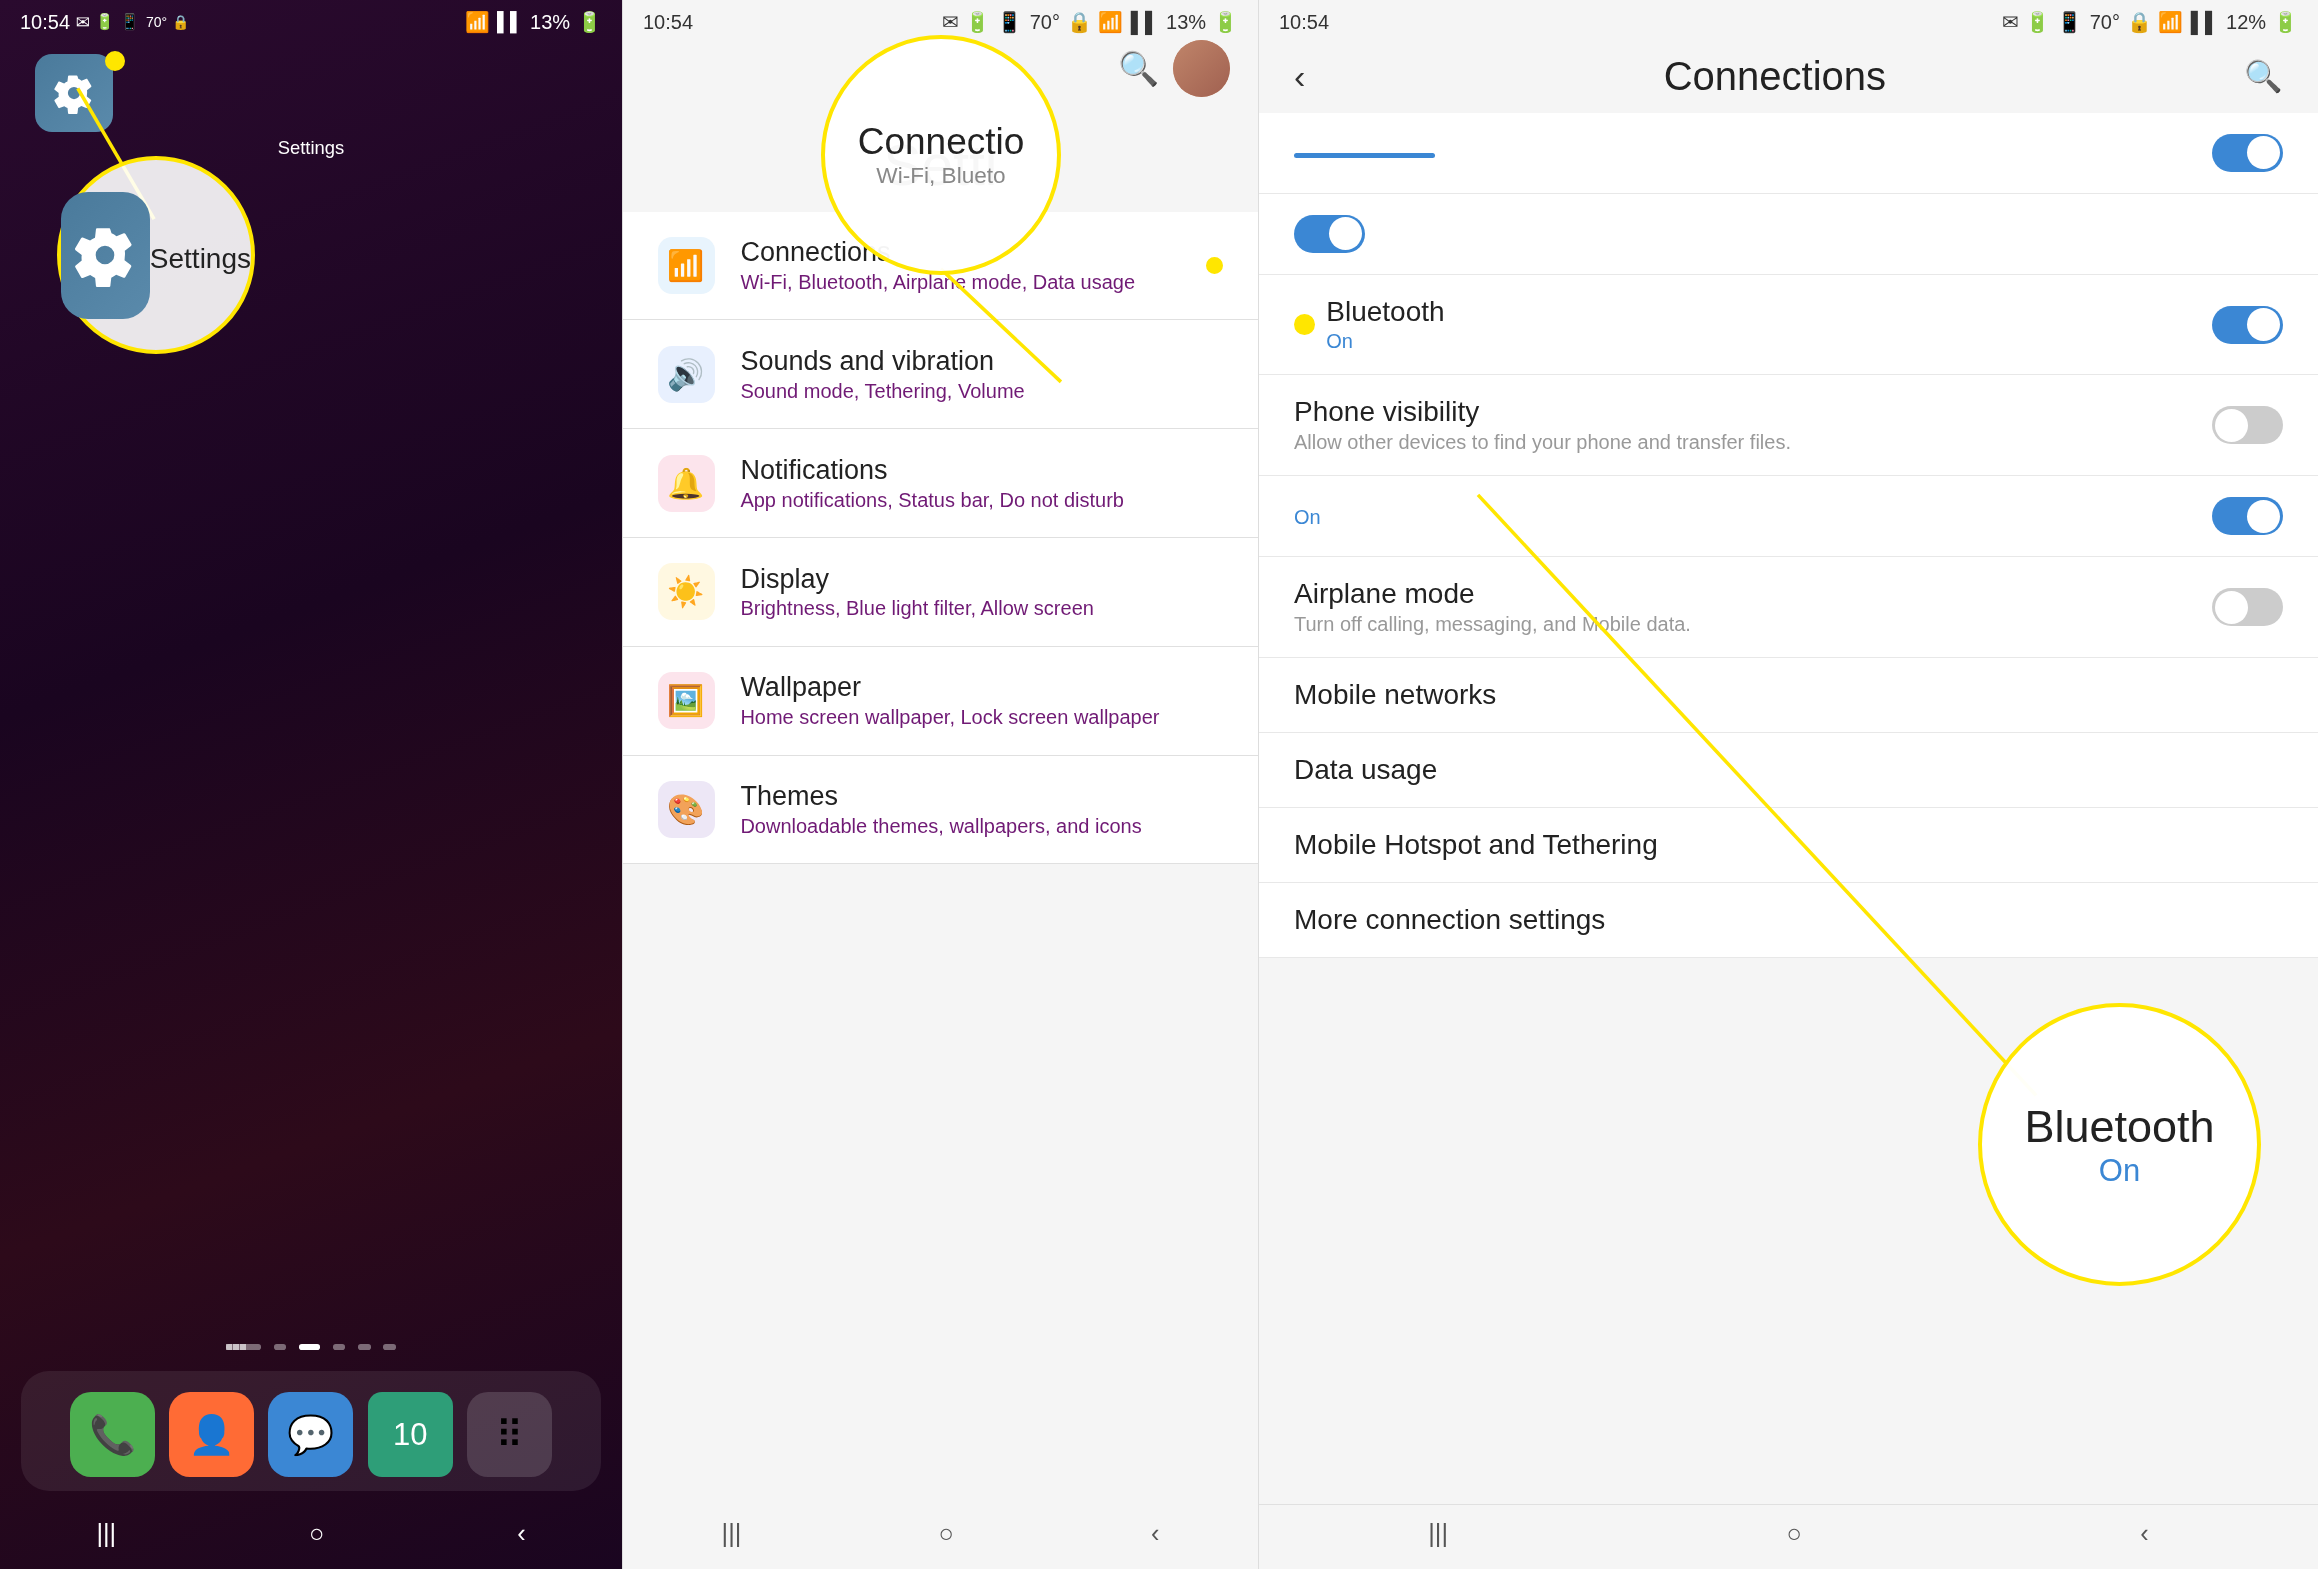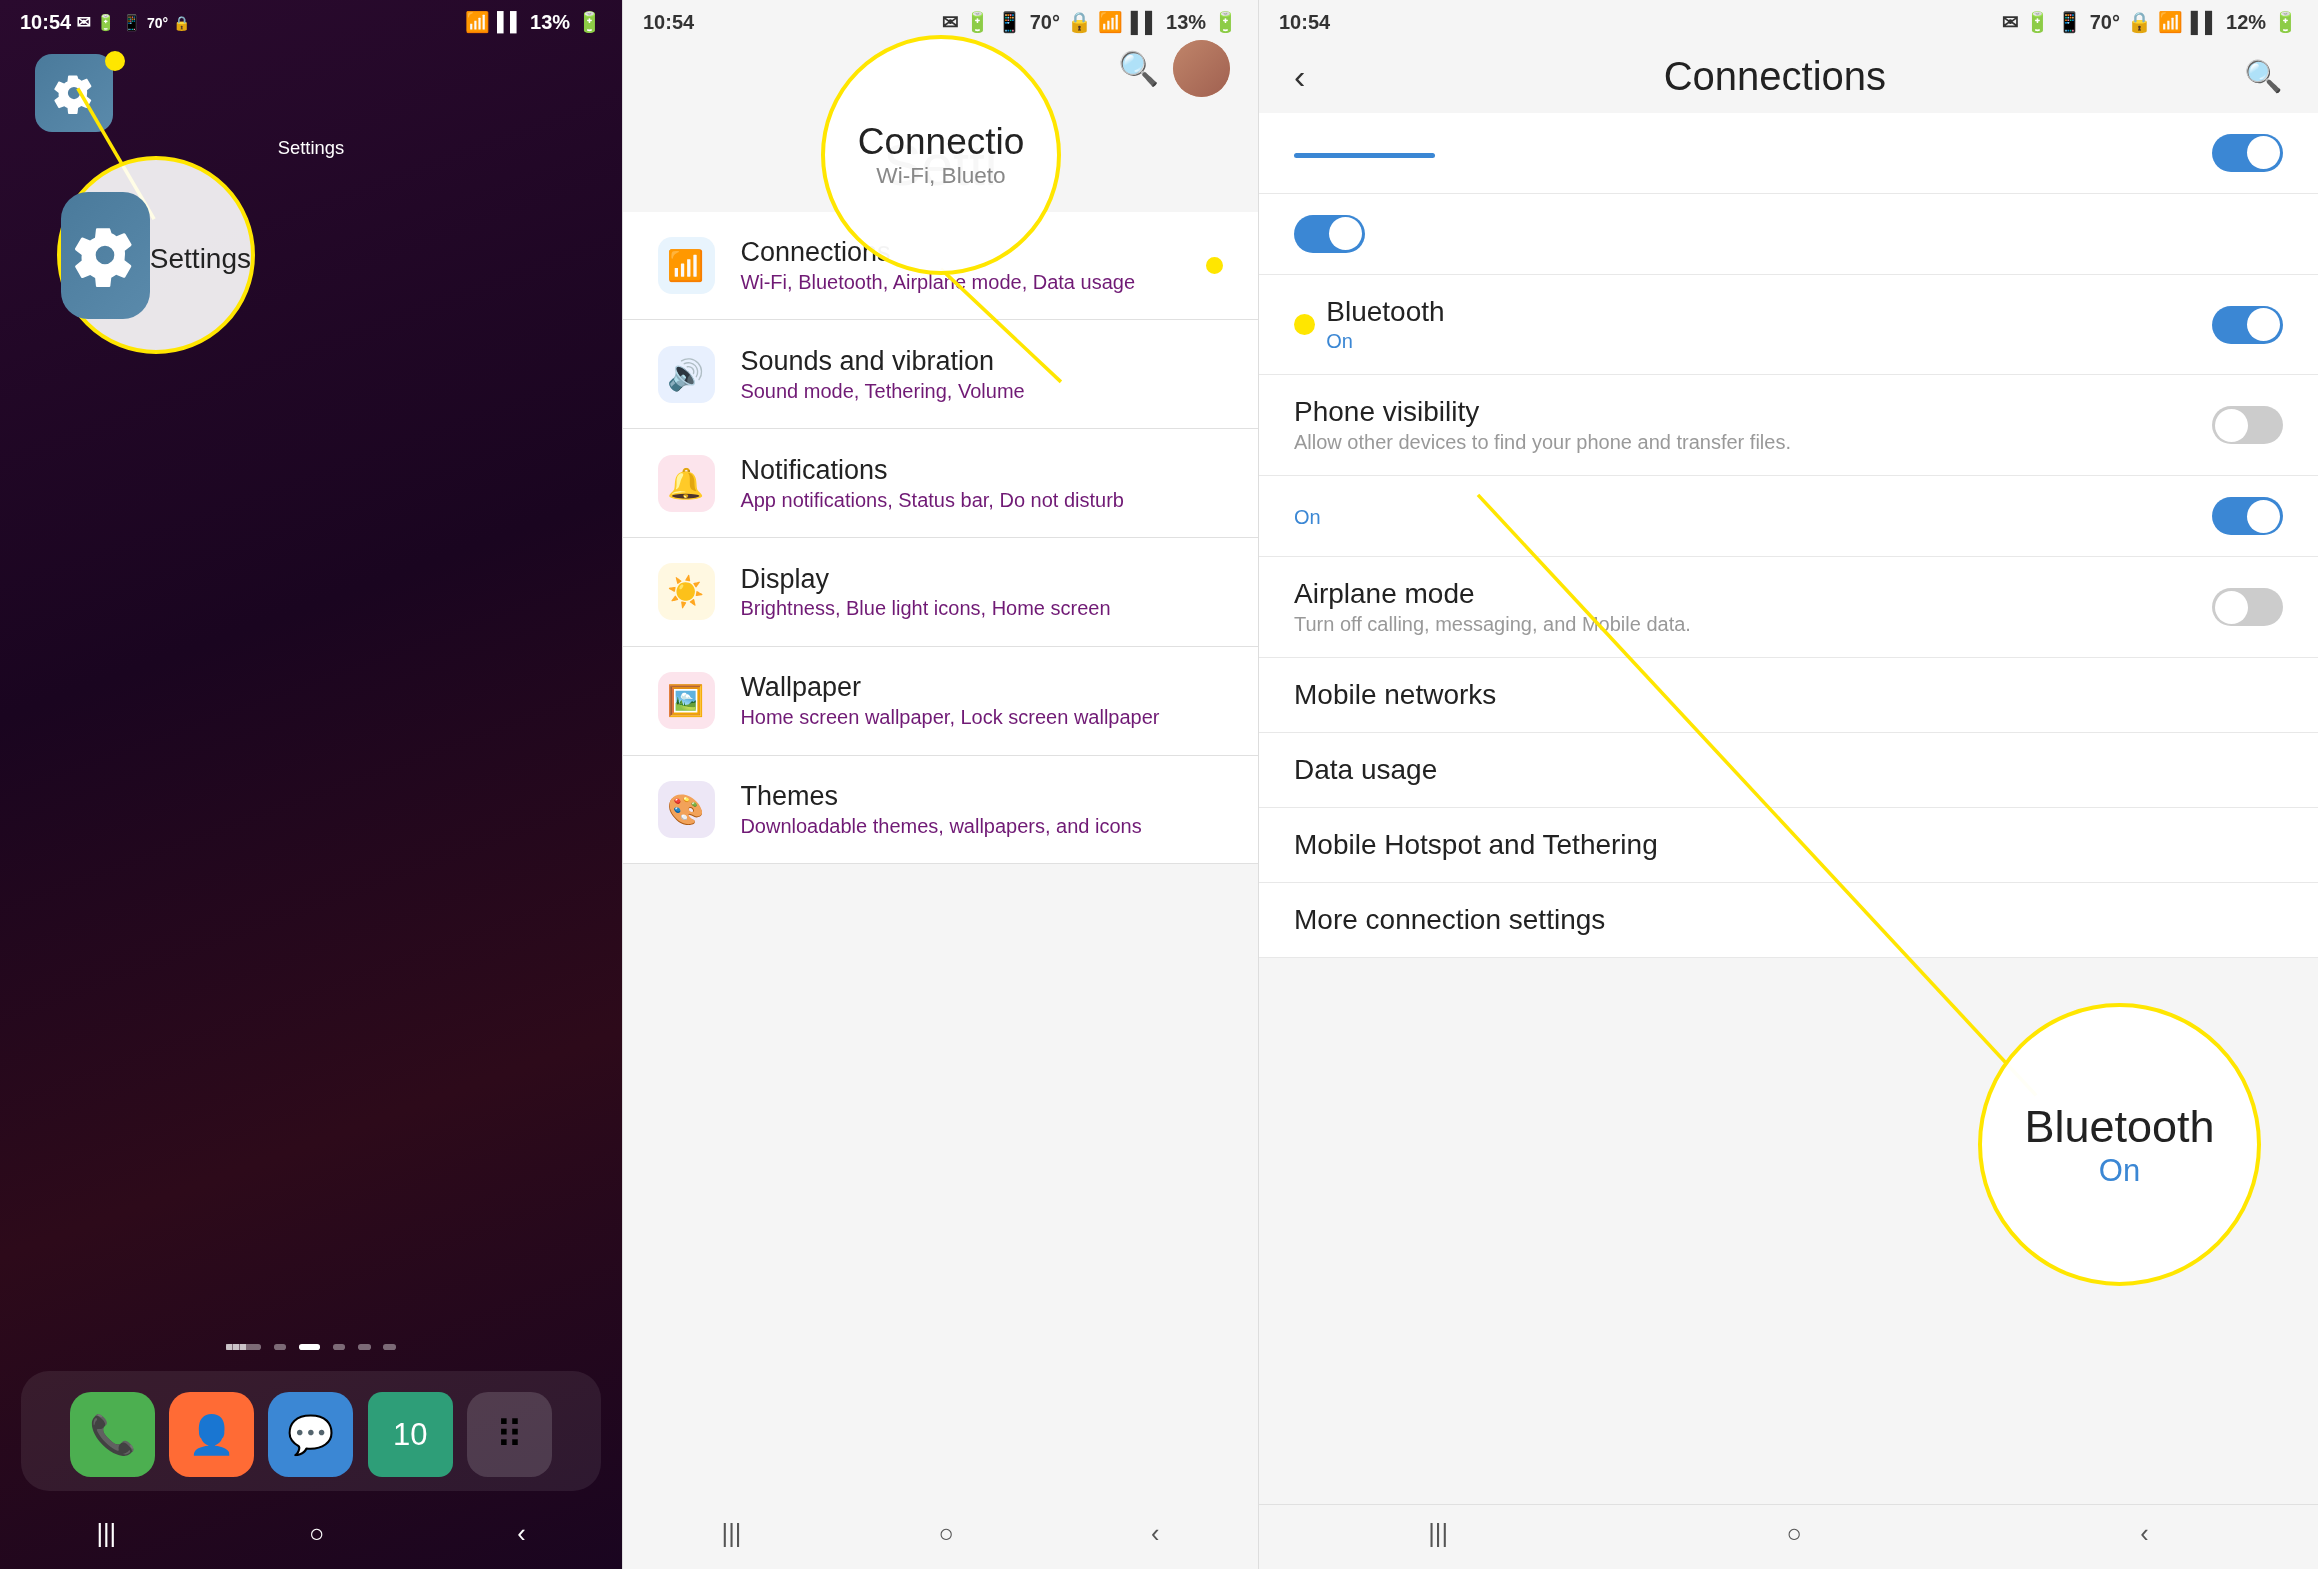--- a/index.html
+++ b/index.html
@@ -18,25 +18,25 @@
       height: 1569px;
       background: linear-gradient(160deg, #2a0a2e 0%, #1a0520 40%, #2d0a1a 70%, #1a0520 100%);
       position: relative;
       display: flex;
       flex-direction: column;
       overflow: hidden;
     }
     .status-bar {
       display: flex;
       justify-content: space-between;
-      align-items: flex-end;
+      align-items: center;
       padding: 10px 20px 5.7px;
       color: white;
       font-size: 20px;
-      font-weight: 700;
+      font-weight: 400;
     }
     .status-left { display: flex; align-items: center; gap: 5.7px; }
     .status-right { display: flex; align-items: center; gap: 7px; }
     .app-icon-small {
       width: 78px;
       height: 78px;
       border-radius: 17px;
       display: flex;
       flex-direction: column;
       align-items: center;
@@ -520,21 +520,21 @@
         <div class="settings-item-subtitle">App notifications, Status bar, Do not disturb</div>
       </div>
     </div>
 
     <div class="settings-item">
       <div class="settings-item-icon icon-display">
         <span>☀️</span>
       </div>
       <div class="settings-item-text">
         <div class="settings-item-title">Display</div>
-        <div class="settings-item-subtitle">Brightness, Blue light icons, Home screen</div>
+        <div class="settings-item-subtitle">Brightness, Blue light filter, Allow screen</div>
       </div>
     </div>
 
     <div class="settings-item">
       <div class="settings-item-icon icon-wallpaper">
         <span>🖼️</span>
       </div>
       <div class="settings-item-text">
         <div class="settings-item-title">Wallpaper</div>
         <div class="settings-item-subtitle">Home screen wallpaper, Lock screen wallpaper</div>

